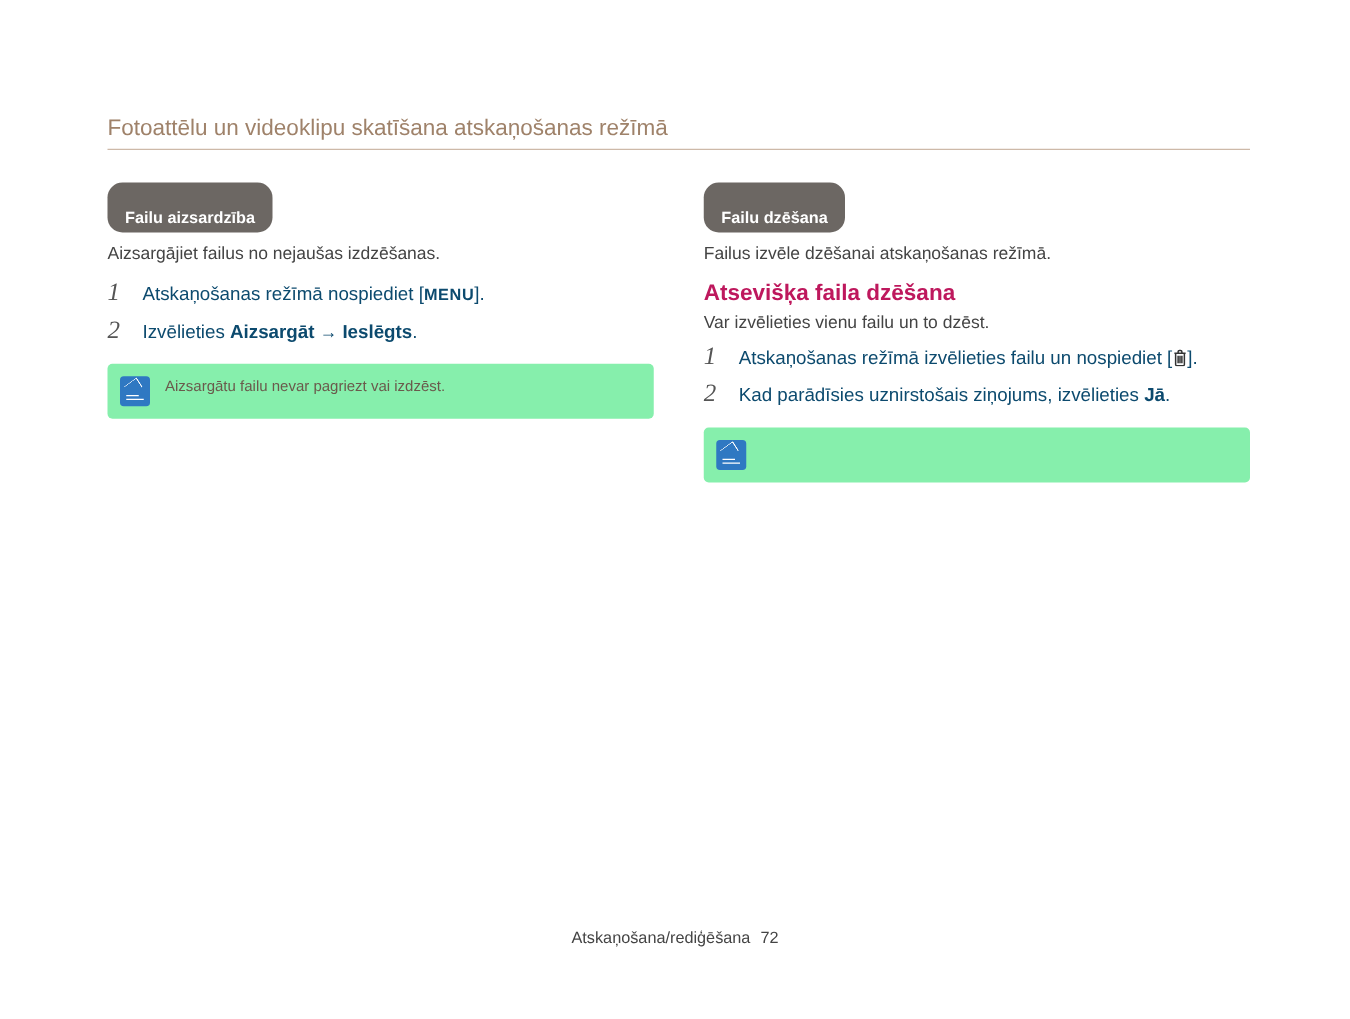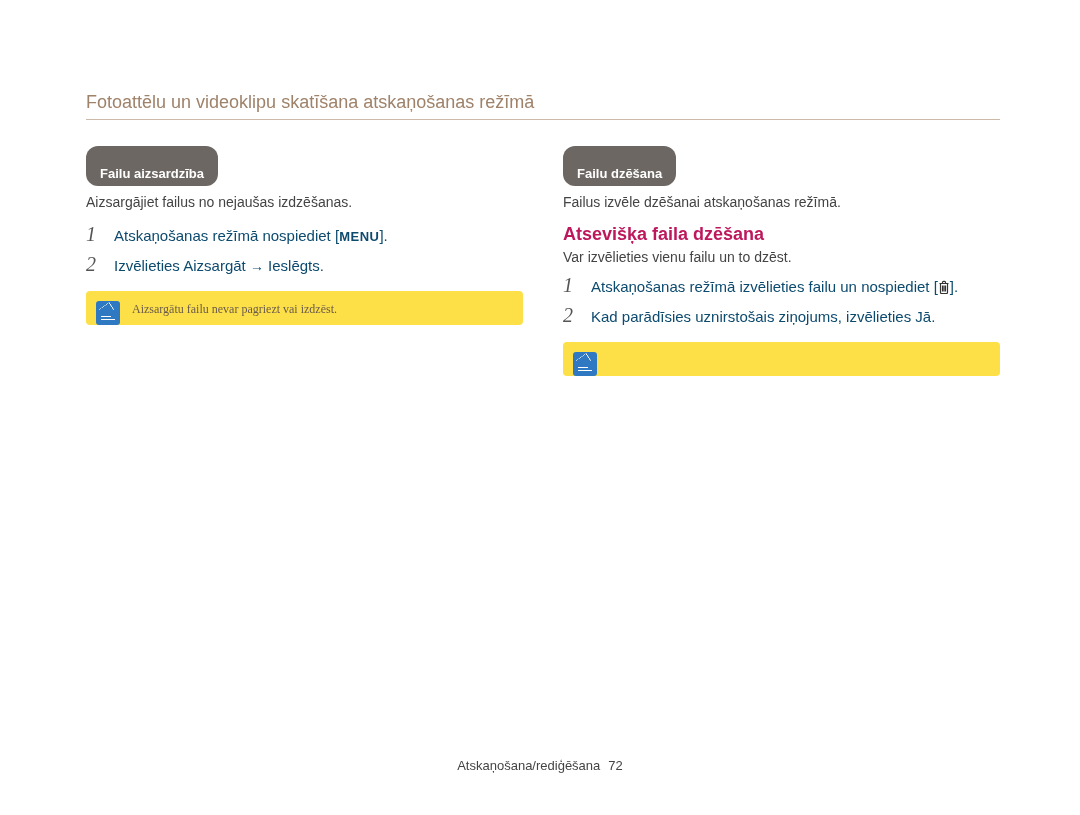--- a/index.html
+++ b/index.html
@@ -9,41 +9,41 @@
   .title-rule { border: none; border-top: 1px solid #cdb9a8; margin-bottom: 26px; }
   .columns { display: flex; gap: 40px; }
   .col { flex: 1; min-width: 0; }
   .pill { display: inline-block; background: #6c6763; color: #fff; font-size: 13px; font-weight: 700; padding: 20px 14px 5px; border-radius: 12px; margin-bottom: 8px; }
   .desc { font-size: 14px; color: #444; margin-bottom: 14px; }
   .subhead { font-size: 18px; font-weight: 700; color: #be185d; margin-bottom: 4px; margin-top: 4px; }
   .steps { list-style: none; }
   .step { display: flex; align-items: baseline; gap: 10px; margin-bottom: 8px; }
   .step-num { font-family: Georgia, "Times New Roman", serif; font-style: italic; font-size: 20px; color: #555; width: 18px; flex: none; line-height: 1; }
   .step-text { font-size: 15px; color: #0c4a6e; line-height: 1.35; }
-  .step-text .strong { font-weight: 400; }
+  .step-text .strong { font-weight: 700; }
   .menu-glyph { font-weight: 700; font-size: 13px; letter-spacing: 0.5px; }
   .trash { display: inline-block; position: relative; width: 12px; height: 14px; vertical-align: -2px; }
   .trash svg { width: 12px; height: 14px; display: block; }
   .arrow { font-size: 14px; }
-  .notebox { display: flex; background: #fde047; border-radius: 4px; padding: 10px 14px 0 10px; margin-top: 14px; align-items: flex-start; gap: 12px; font-family: Liberation Serif, serif; }
+  .notebox { display: flex; background: #86efac; border-radius: 4px; padding: 10px 14px 10px 10px; margin-top: 14px; align-items: flex-start; gap: 12px; }
   .note-icon { width: 24px; height: 24px; flex: none; background: #2f78c2; border-radius: 3px; position: relative; }
   .note-icon::before {
     content: ""; position: absolute; left: 5px; top: 4px; width: 14px; height: 16px;
     background:
       linear-gradient(#fff,#fff) 0 14px/14px 1px no-repeat,
       linear-gradient(#fff,#fff) 0 11px/10px 1px no-repeat;
   }
   .note-icon::after {
     content: ""; position: absolute; left: 5px; top: 3px; width: 10px; height: 10px;
     border: 1px solid #fff; border-bottom: none; border-right: none; transform: skewX(-20deg) rotate(45deg);
     border-radius: 1px;
   }
   .note-text { font-size: 12px; color: #6a5a4c; line-height: 1.4; }
   .note-text .strong { font-weight: 700; }
-  .footer { position: absolute; bottom: 42px; left: 0; right: 0; text-align: center; font-size: 13px; color: #444; }
+  .footer { position: absolute; bottom: 58px; left: 0; right: 0; text-align: center; font-size: 13px; color: #444; }
   .footer .pgnum { margin-left: 8px; }
 </style>
 </head>
 <body>
 
 <div class="page">
   <h2 class="page-title">Fotoattēlu un videoklipu skatīšana atskaņošanas režīmā</h2>
   <hr class="title-rule">
 
   <div class="columns">

